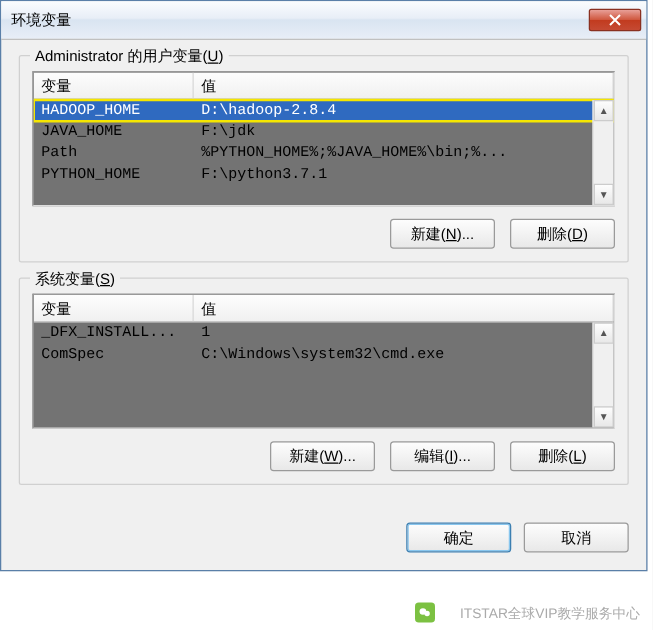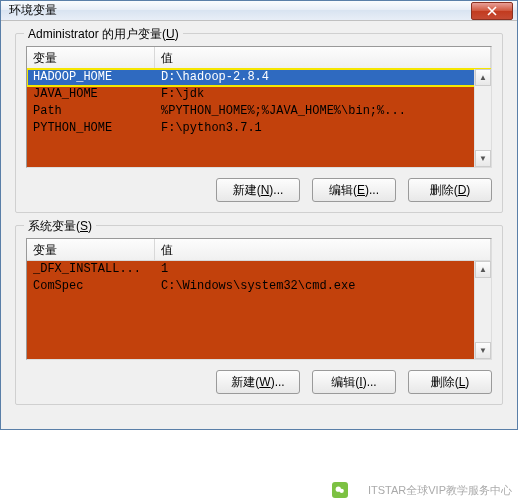--- a/index.html
+++ b/index.html
@@ -1,26 +1,26 @@
 <!DOCTYPE html>
 <html><head>
 <meta charset="utf-8">
 <style>
 * { box-sizing: border-box; margin: 0; padding: 0; }
 body { font-family: "Microsoft YaHei", "SimSun", sans-serif; font-size: 12px; background: #fff; width: 522px; height: 504px; position: relative; }
 .window { width: 518px; border: 1px solid #5a7fa8; background: #f0f0f0; }
-.titlebar { height: 20px; background: linear-gradient(to bottom, #fafcfe 0%, #e8eef7 45%, #d9e4f1 50%, #e8eef7 100%); display: flex; align-items: center; padding: 0 4px 0 8px; border-bottom: 1px solid #c0c0c0; }
+.titlebar { height: 31px; background: linear-gradient(to bottom, #fafcfe 0%, #e8eef7 45%, #d9e4f1 50%, #e8eef7 100%); display: flex; align-items: center; padding: 0 4px 0 8px; border-bottom: 1px solid #c0c0c0; }
 .titlebar-text { flex: 1; font-size: 12px; color: #000; }
 .close-btn { width: 42px; height: 18px; background: linear-gradient(to bottom, #e89f97 0%, #d0583f 48%, #c23b1f 52%, #c54a33 100%); border: 1px solid #8a3020; border-radius: 2px; display: flex; align-items: center; justify-content: center; cursor: pointer; }
 .close-btn svg { width: 10px; height: 10px; }
 .content { padding: 12px 14px; }
 .groupbox { border: 1px solid #d0d0d0; border-radius: 2px; padding: 12px 10px 10px; margin-bottom: 12px; position: relative; background: #f0f0f0; }
 .group-label { position: absolute; top: -8px; left: 8px; background: #f0f0f0; padding: 0 4px; font-size: 12px; }
 .group-label u { text-decoration: underline; }
-.listbox { background: #c2410c; border: 1px solid #999; border-right-color: #ddd; border-bottom-color: #ddd; height: 122px; overflow: hidden; position: relative; }
+.listbox { background: #737373; border: 1px solid #999; border-right-color: #ddd; border-bottom-color: #ddd; height: 108px; overflow: hidden; position: relative; }
 .list-header { display: flex; background: linear-gradient(to bottom, #fdfdfd, #f0f0f0); border-bottom: 1px solid #d8d8d8; height: 22px; }
 .list-header .col { padding: 3px 6px; border-right: 1px solid #d8d8d8; font-size: 12px; }
 .col-var { width: 128px; flex-shrink: 0; }
 .col-val { flex: 1; }
 .list-body { font-family: "Courier New", monospace; font-size: 12px; }
 .row { display: flex; height: 17px; line-height: 17px; white-space: nowrap; overflow: hidden; }
 .row .col { padding: 0 6px; overflow: hidden; text-overflow: clip; }
 .row.selected { background: #2f6ac0; color: #fff; outline: 2px solid #f5e600; outline-offset: -1px; }
 .scrollbar { position: absolute; right: 0; top: 22px; bottom: 0; width: 17px; background: #f0f0f0; border-left: 1px solid #e0e0e0; }
 .sb-arrow { height: 17px; background: linear-gradient(to bottom, #fdfdfd, #e8e8e8); border: 1px solid #ccc; display: flex; align-items: center; justify-content: center; font-size: 8px; color: #555; }
@@ -72,21 +72,20 @@
               <div class="col col-val">F:\python3.7.1</div>
             </div>
           </div>
         <div class="scrollbar">
           <div class="sb-arrow">▲</div>
           <div style="position:absolute;bottom:0;left:0;right:0" class="sb-arrow">▼</div>
         </div>
       </div>
       <div class="btnrow">
         <button class="btn"><span>新建</span>(<u>N</u>)...</button>
-        <button class="btn"><span>编辑</span>(<u>E</u>)...</button>
         <button class="btn"><span>删除</span>(<u>D</u>)</button>
       </div>
     </div>
 
     <div class="groupbox">
       <div class="group-label"><span>系统变量</span>(<u>S</u>)</div>
       <div class="listbox">
         <div class="list-header">
           <div class="col col-var">变量</div>
           <div class="col col-val">值</div>
@@ -106,20 +105,24 @@
           <div style="position:absolute;bottom:0;left:0;right:0" class="sb-arrow">▼</div>
         </div>
       </div>
       <div class="btnrow">
         <button class="btn"><span>新建</span>(<u>W</u>)...</button>
         <button class="btn"><span>编辑</span>(<u>I</u>)...</button>
         <button class="btn"><span>删除</span>(<u>L</u>)</button>
       </div>
     </div>
   </div>
+  <div class="mainbtns">
+    <button class="btn primary">确定</button>
+    <button class="btn">取消</button>
+  </div>
 </div>
 
 <div class="watermark">
   <span class="wm-icon">
     <svg viewBox="0 0 12 12">
         <circle cx="4" cy="5" r="3.2" fill="#fff"></circle>
         <circle cx="8" cy="7" r="2.6" fill="#fff"></circle>
       </svg>
   </span>
   <span>ITSTAR全球VIP教学服务中心</span>

